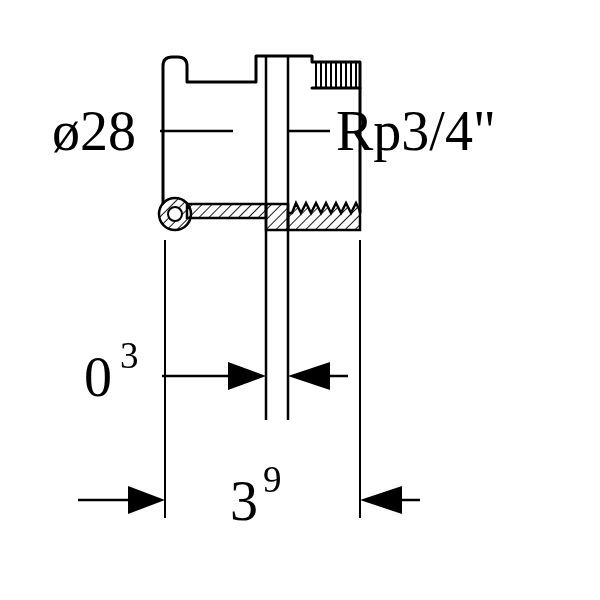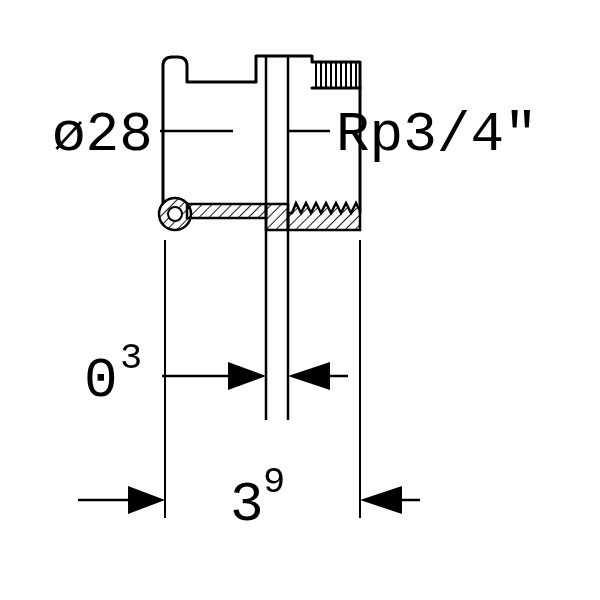--- a/index.html
+++ b/index.html
@@ -5,21 +5,21 @@
   html, body {
     margin: 0;
     padding: 0;
     background: #ffffff;
   }
   .canvas {
     position: relative;
     width: 600px;
     height: 600px;
     background: #ffffff;
-    font-family: Liberation Mono, monospace;
+    font-family: Liberation Serif, serif;
     overflow: hidden;
   }
   svg { display: block; }
   text { fill: #000000; }
   .lbl { font-size: 56px; }
   .sup { font-size: 37px; }
 </style>
 </head>
 <body>
 

